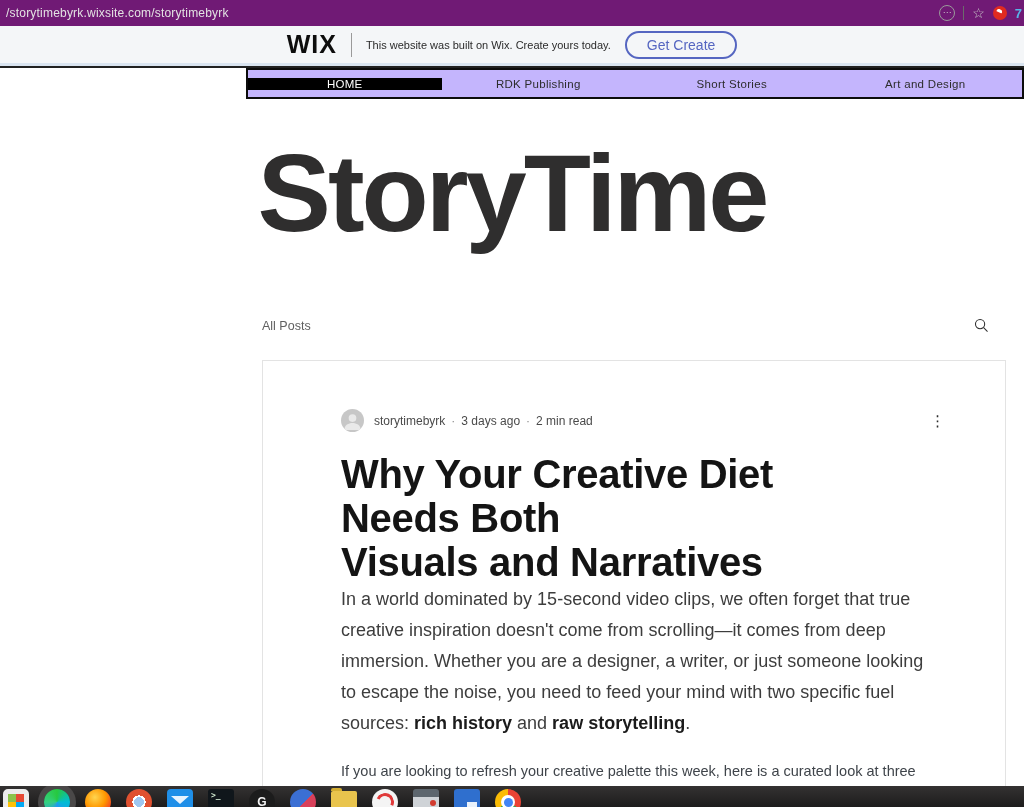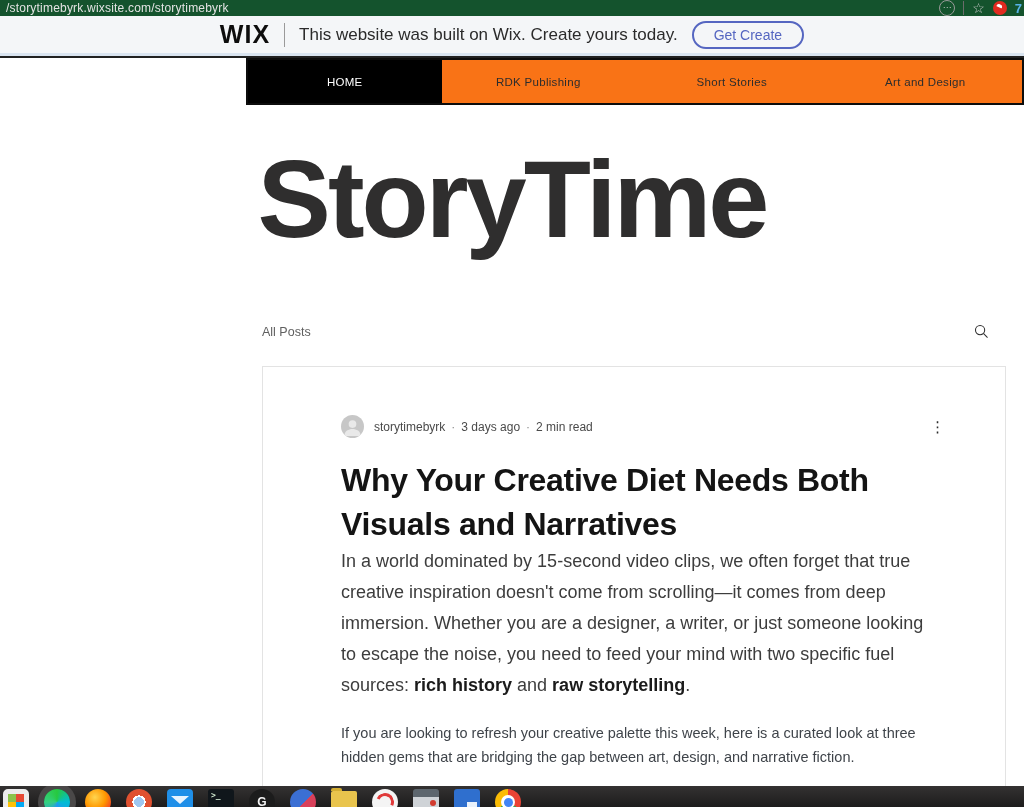--- a/index.html
+++ b/index.html
@@ -1,47 +1,47 @@
 <!DOCTYPE html>
 <html><head>
 <meta charset="utf-8">
 <style>
   * { margin:0; padding:0; box-sizing:border-box; }
   html,body { width:1024px; height:807px; overflow:hidden; background:#fff;
               font-family:"Liberation Sans", sans-serif; }
 
   
-  .browser-bar { height:16px; background:#14532d; display:flex; align-items:center;
+  .browser-bar { height:26px; background:#701a75; display:flex; align-items:center;
                  padding:0 6px; }
   .bb-url { color:#e3e3e3; font-size:12px; letter-spacing:.2px; flex:1; cursor:text; }
   .bb-right { display:flex; align-items:center; gap:8px; }
   .bb-dots { width:16px; height:16px; border:1px solid #9a9a9a; border-radius:50%;
              color:#cfcfcf; font-size:9px; line-height:13px; text-align:center; }
   .bb-sep { width:1px; height:14px; background:#6b6b6b; }
   .bb-star { color:#c9c9c9; font-size:14px; line-height:14px; }
   .bb-ext { width:14px; height:14px; border-radius:50%; background:#e02b20; position:relative; }
   .bb-ext::after { content:""; position:absolute; left:3px; top:3px; width:6px; height:6px;
                    border-radius:50%; background:#fff;
                    clip-path:polygon(0 0,100% 0,100% 55%,0 55%); transform:rotate(25deg); }
   .bb-badge { color:#57b3e8; font-size:13px; font-weight:bold; margin-right:-4px; }
 
   
   .wix-banner { height:40px; background:#f4f6f8; display:flex; align-items:center;
                 justify-content:center; gap:14px; border-bottom:3px solid #d9e4f0; }
   .wix-logo { font-size:25px; font-weight:800; letter-spacing:1px; color:#0d0d0d; cursor:pointer; }
   .wix-divider { width:1px; height:24px; background:#9a9a9a; }
-  .wix-msg { font-size:17px; color:#2b2b2b; }
+  .wix-msg { font-size:11px; color:#2b2b2b; }
   .wix-cta { font-size:14px; color:#5566c1; border:2px solid #5566c1; border-radius:17px;
              padding:4px 20px; background:transparent; cursor:pointer;
              font-family:"Liberation Sans", sans-serif; }
   .dark-rule { height:2px; background:#212121; }
 
   
   .nav-wrap { display:flex; justify-content:flex-end; }
-  .site-nav { width:778px; height:47px; border:2px solid #0c0c0c; display:flex; background:#f97316; }
+  .site-nav { width:778px; height:31px; border:2px solid #0c0c0c; display:flex; background:#c4b5fd;align-items:center; }
   .nav-item { flex:1; display:flex; align-items:center; justify-content:center;
               font-size:11.5px; color:#2d2d2d; letter-spacing:.3px; cursor:pointer; }
   .nav-item.active { background:#000; color:#fff; }
 
   
   .site-logo { text-align:center; margin-top:14px; font-size:110px; line-height:160px;
                font-weight:700; letter-spacing:-3px; color:#2f2e2e; }
 
   
   .content { width:744px; margin-left:262px; }
@@ -53,21 +53,21 @@
   .post-card { margin-top:26px; border:1px solid #e3e3e3; background:#fff;
                padding:48px 60px 40px 78px; height:500px; cursor:pointer; }
   .meta { display:flex; align-items:center; font-size:12px; color:#4a4a4a; }
   .avatar { width:23px; height:23px; border-radius:50%; background:#c7c7c7; overflow:hidden;
             display:inline-flex; margin-right:10px; cursor:pointer; }
   .author { cursor:pointer; }
   .msep { margin:0 6px; color:#8a8a8a; }
   .kebab { margin-left:auto; font-size:15px; color:#2b2b2b; cursor:pointer;
            letter-spacing:0; line-height:15px; }
 
-  .post-title { margin-top:20px; font-size:32px; line-height:44px; font-weight:600;
+  .post-title { margin-top:20px; font-size:40px; line-height:44px; font-weight:600;
                 color:#141414; letter-spacing:-.3px; white-space:pre-line; max-width:540px;
                 cursor:pointer; }
   .post-intro { font-size:18px; line-height:31px; color:#3d3d3d;
                 max-width:596px; }
   .post-intro strong { color:#1b1b1b; }
   .post-body { margin-top:20px; font-size:14.5px; line-height:24px; color:#3f444a;
                max-width:578px; }
 
   
   .taskbar { position:fixed; left:0; bottom:0; width:1024px; height:21px;

